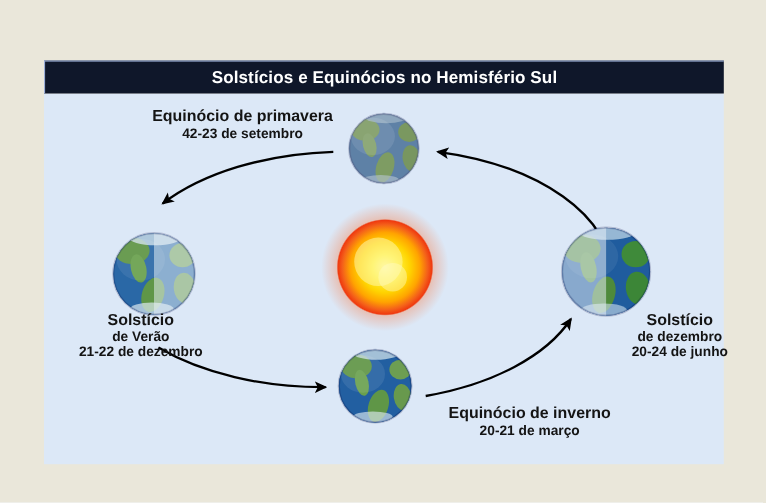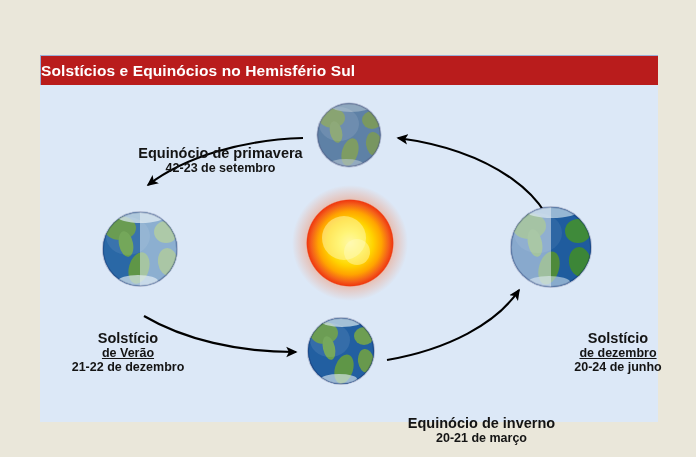--- a/index.html
+++ b/index.html
@@ -25,24 +25,25 @@
     width: 618px;
     height: 337px;
     background: #DCE8F7;
   }
   #title-bar {
     position: absolute;
     left: 40px;
     top: 55px;
     width: 618px;
     height: 30px;
-    background: #b91c1c;
+    background: #0f172a;
     box-sizing: border-box;
     display: flex;
     align-items: center;
+    justify-content: center;
     border-left: 1px solid #9AADD6;
     border-top: 1px solid #9AADD6;
   }
   #title-bar .title-text {
     color: #FFFFFF;
     font-size: 15.5px;
     font-weight: bold;
     letter-spacing: 0.1px;
     white-space: nowrap;
   }
@@ -53,24 +54,23 @@
     width: 696px;
     height: 457px;
   }
   .label {
     position: absolute;
     color: #141414;
     font-weight: bold;
     text-align: center;
     line-height: 1.12;
     white-space: nowrap;
-    margin-top: 47px;
   }
   .label .l1 { font-size: 14.5px; display: block; }
-  .label .l2 { font-size: 12.5px; display: block; text-decoration: underline; }
+  .label .l2 { font-size: 12.5px; display: block; }
   .label .l3 { font-size: 12.5px; display: block; }
 
   #label-spring  { left: 113px; top: 98px;  width: 215px; }
   #label-summer  { left: 48px;  top: 283px; width: 160px; }
   #label-winter  { left: 553px; top: 283px; width: 130px; }
   #label-autumn  { left: 379px; top: 368px; width: 205px; }
 </style>
 </head>
 <body>
 

